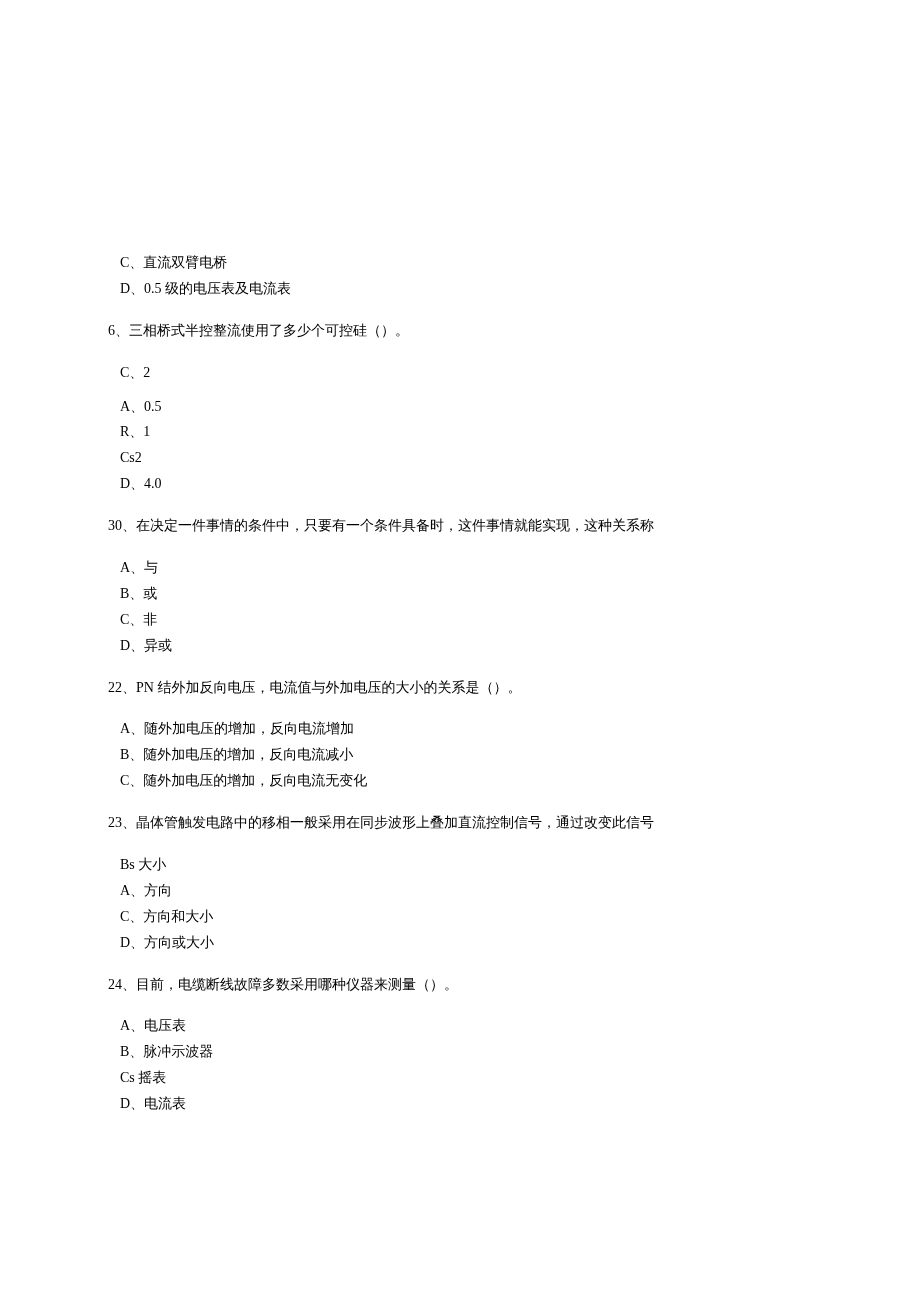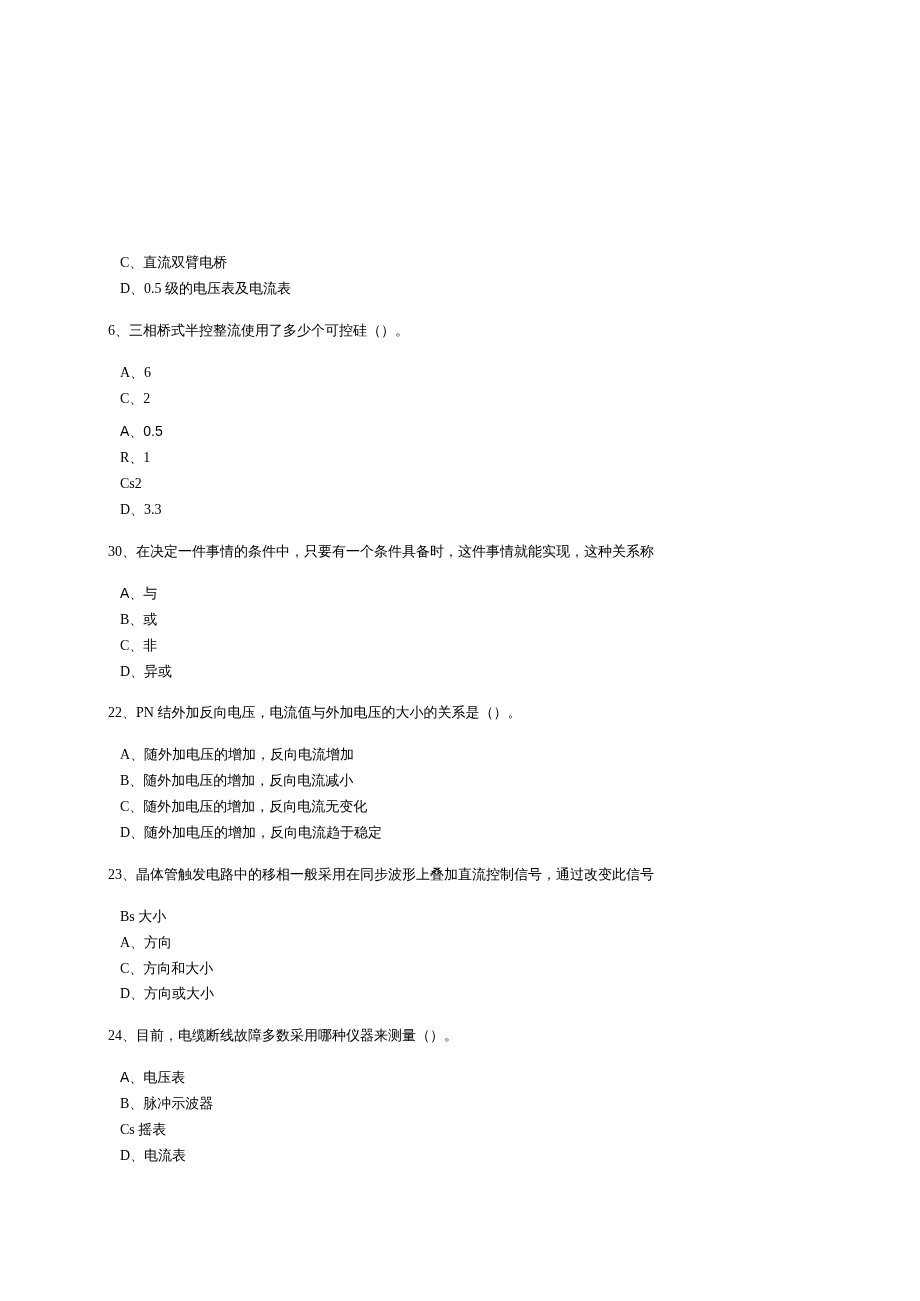--- a/index.html
+++ b/index.html
@@ -15,53 +15,51 @@
   .page {
     padding: 250px 170px 140px 92px;
   }
   .question {
     margin: 16px;
   }
   .option {
     padding-left: 2em;
   }
   .english {
-    font-family: Liberation Sans, sans-serif;
+    font-family: Liberation Serif, serif;
   }
 </style>
 </head>
 <body>
 
 <div class="page">
 
   <div class="option">C、直流双臂电桥</div>
   <div class="option">D、0.5 级的电压表及电流表</div>
 
   <div class="question">6、三相桥式半控整流使用了多少个可控硅（）。</div>
-  <div class="option">A、6</div>
   <div class="option">C、2</div>
 
   <div style="height:8px"></div>
 
   <div class="option"><span class="english">A、0.5</span></div>
   <div class="option">R、1</div>
   <div class="option">Cs2</div>
-  <div class="option">D、3.3</div>
+  <div class="option">D、4.0</div>
 
   <div class="question">30、在决定一件事情的条件中，只要有一个条件具备时，这件事情就能实现，这种关系称</div>
   <div class="option"><span class="english">A、与</span></div>
   <div class="option">B、或</div>
   <div class="option">C、非</div>
   <div class="option">D、异或</div>
 
   <div class="question">22、PN 结外加反向电压，电流值与外加电压的大小的关系是（）。</div>
   <div class="option">A、随外加电压的增加，反向电流增加</div>
   <div class="option">B、随外加电压的增加，反向电流减小</div>
   <div class="option">C、随外加电压的增加，反向电流无变化</div>
-  <div class="option">D、随外加电压的增加，反向电流趋于稳定</div>
 
   <div class="question">23、晶体管触发电路中的移相一般采用在同步波形上叠加直流控制信号，通过改变此信号</div>
   <div class="option">Bs 大小</div>
   <div class="option">A、方向</div>
   <div class="option">C、方向和大小</div>
   <div class="option">D、方向或大小</div>
 
   <div class="question">24、目前，电缆断线故障多数采用哪种仪器来测量（）。</div>
   <div class="option"><span class="english">A、电压表</span></div>
   <div class="option">B、脉冲示波器</div>

